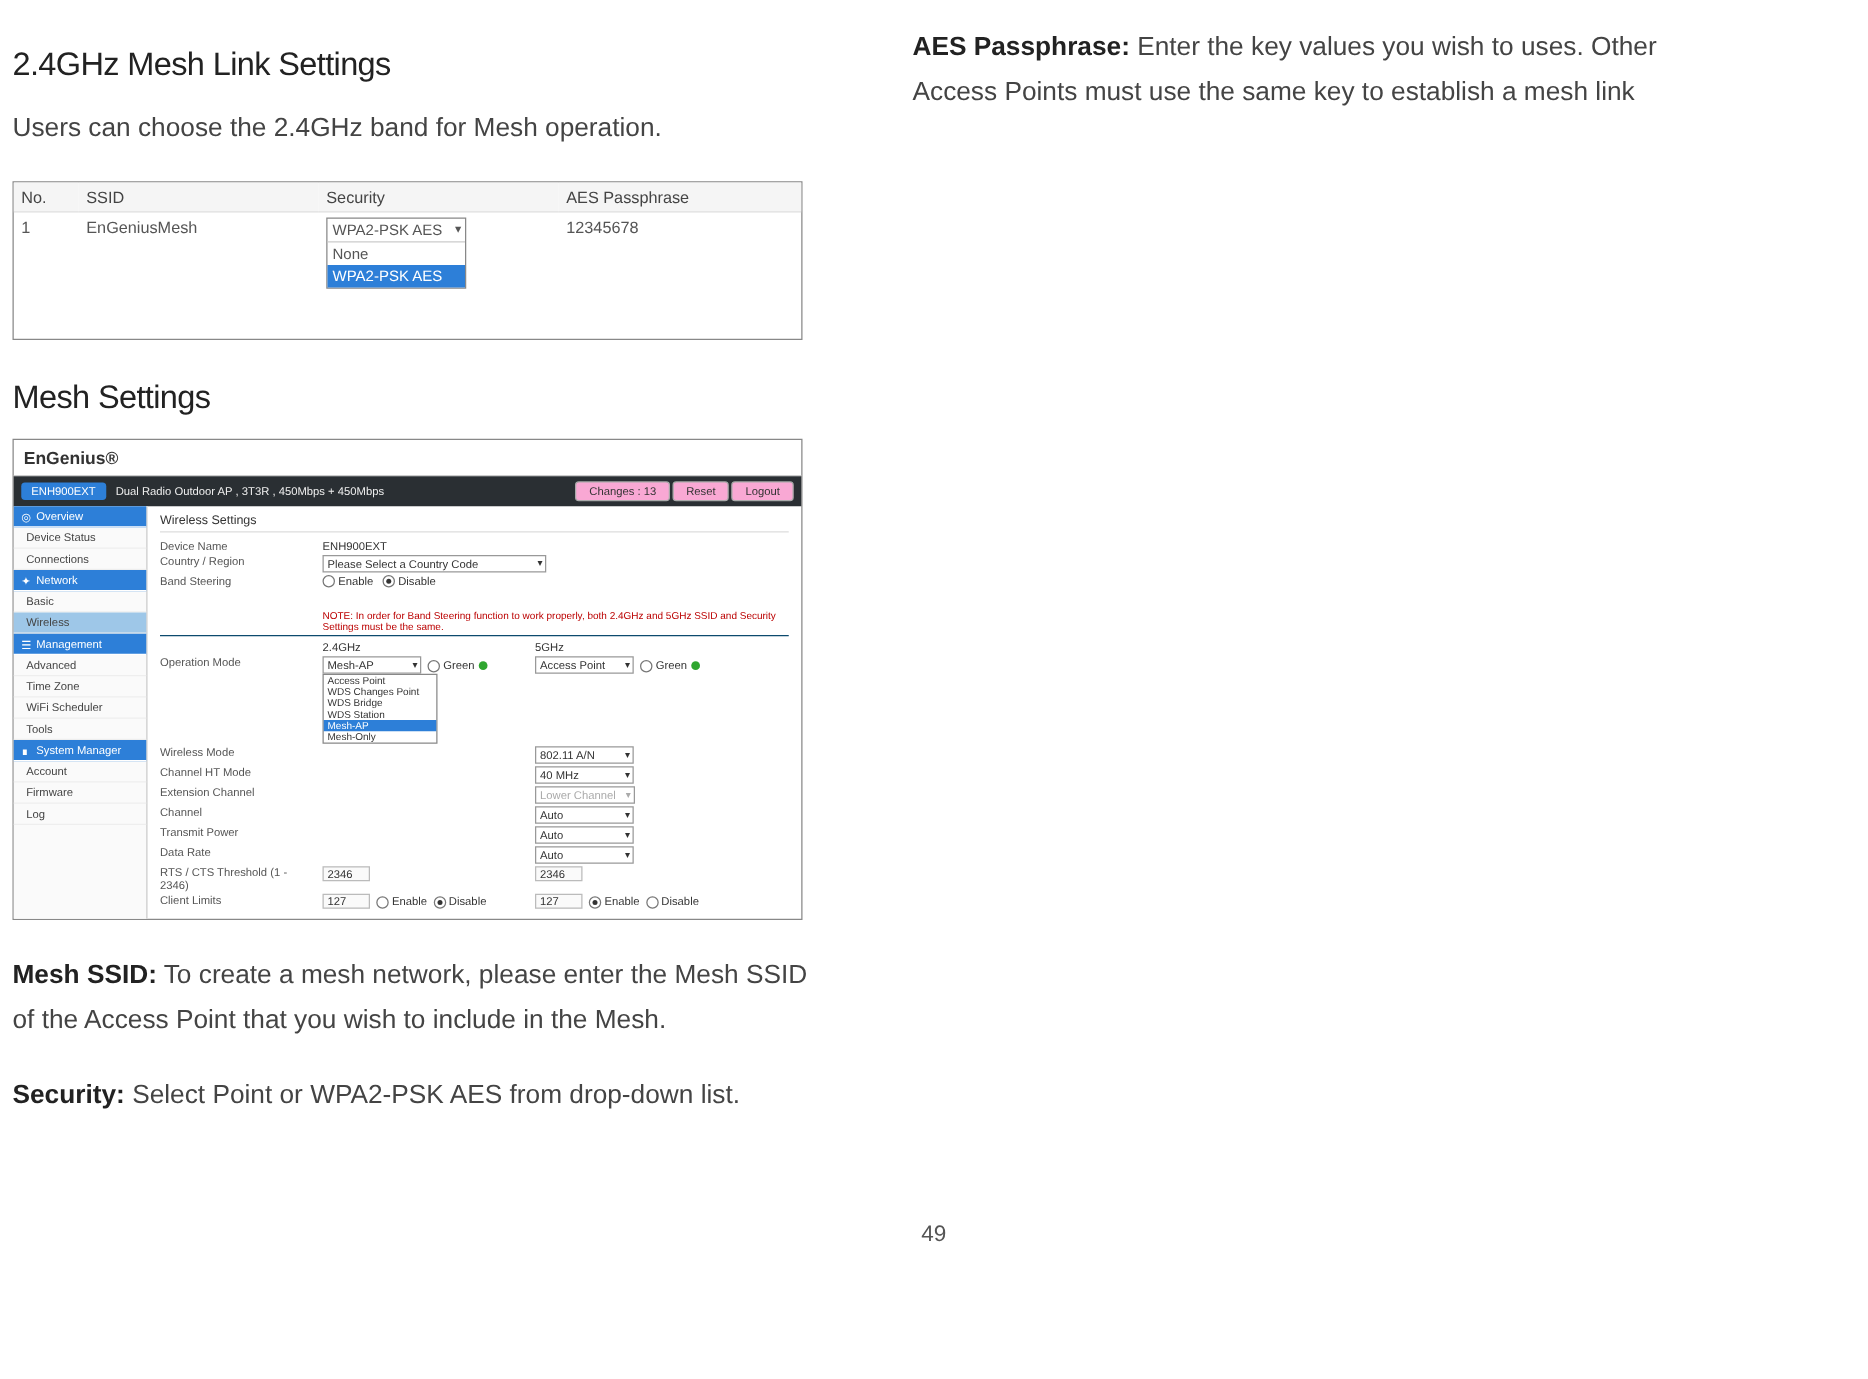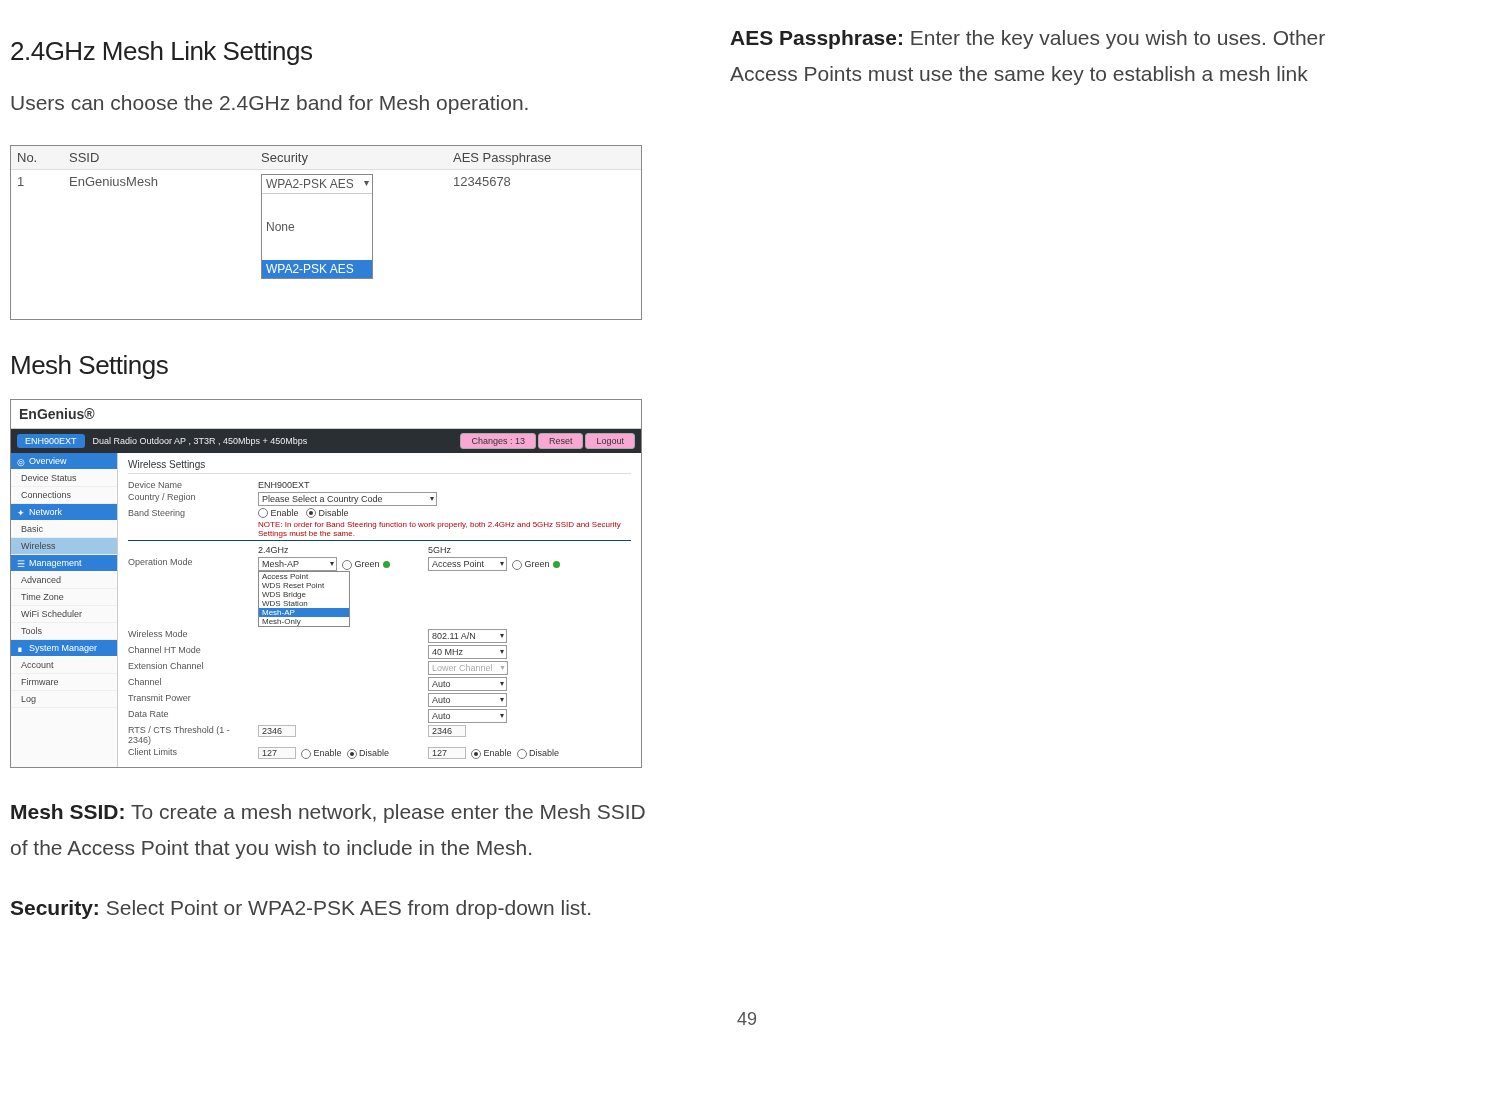--- a/index.html
+++ b/index.html
@@ -82,21 +82,20 @@
     }
     .dropdown-look .sel::after {
       content: "▾";
       position: absolute;
       right: 3px;
       top: 2px;
       font-size: 10px;
     }
     .dropdown-look .opt {
       padding: 2px 4px;
-      margin-top: 24px;
     }
     .dropdown-look .opt.hl {
       background: #2d7fd8;
       color: #fff;
     }
 
     
     .shot2 {
       border: 1px solid #888;
       width: 630px;
@@ -369,21 +368,21 @@
               </div>
           </div>
           <div class="row">
             <div class="lbl">Country / Region</div>
             <div class="val">
                 <span class="select-look" style="min-width:160px">Please Select a Country Code</span>
               </div>
           </div>
           <div class="row">
             <div class="lbl">Band Steering</div>
-            <div class="val" style="flex-direction:column;gap:2px">
+            <div class="val" style="flex-direction:column;gap:18px">
               <div>
                 <span class="radio-look"></span>
                 <span>Enable</span>
                 &nbsp;
                 <span class="radio-look on"></span>
                 <span>Disable</span>
               </div>
               <div class="note">NOTE:  In order for Band Steering function to work properly, both 2.4GHz and 5GHz SSID and Security Settings must be the same.</div>
             </div>
           </div>
@@ -399,21 +398,21 @@
           <div class="row">
             <div class="lbl">Operation Mode</div>
             <div class="val">
               <div class="col24">
                 <div><span class="select-look">Mesh-AP</span>
                   &nbsp;<span class="radio-look"></span>
                   <span>Green</span><span class="green-dot"></span>
                 </div>
                 <div class="list-open">
                   <div class="o">Access Point</div>
-                  <div class="o">WDS Reset Point</div>
+                  <div class="o">WDS Changes Point</div>
                   <div class="o">WDS Bridge</div>
                   <div class="o">WDS Station</div>
                   <div class="o hl">Mesh-AP</div>
                   <div class="o">Mesh-Only</div>
                 </div>
               </div>
               <div class="col5">
                 <span class="select-look">Access Point</span>
                 &nbsp;<span class="radio-look"></span>
                 <span>Green</span><span class="green-dot"></span>

